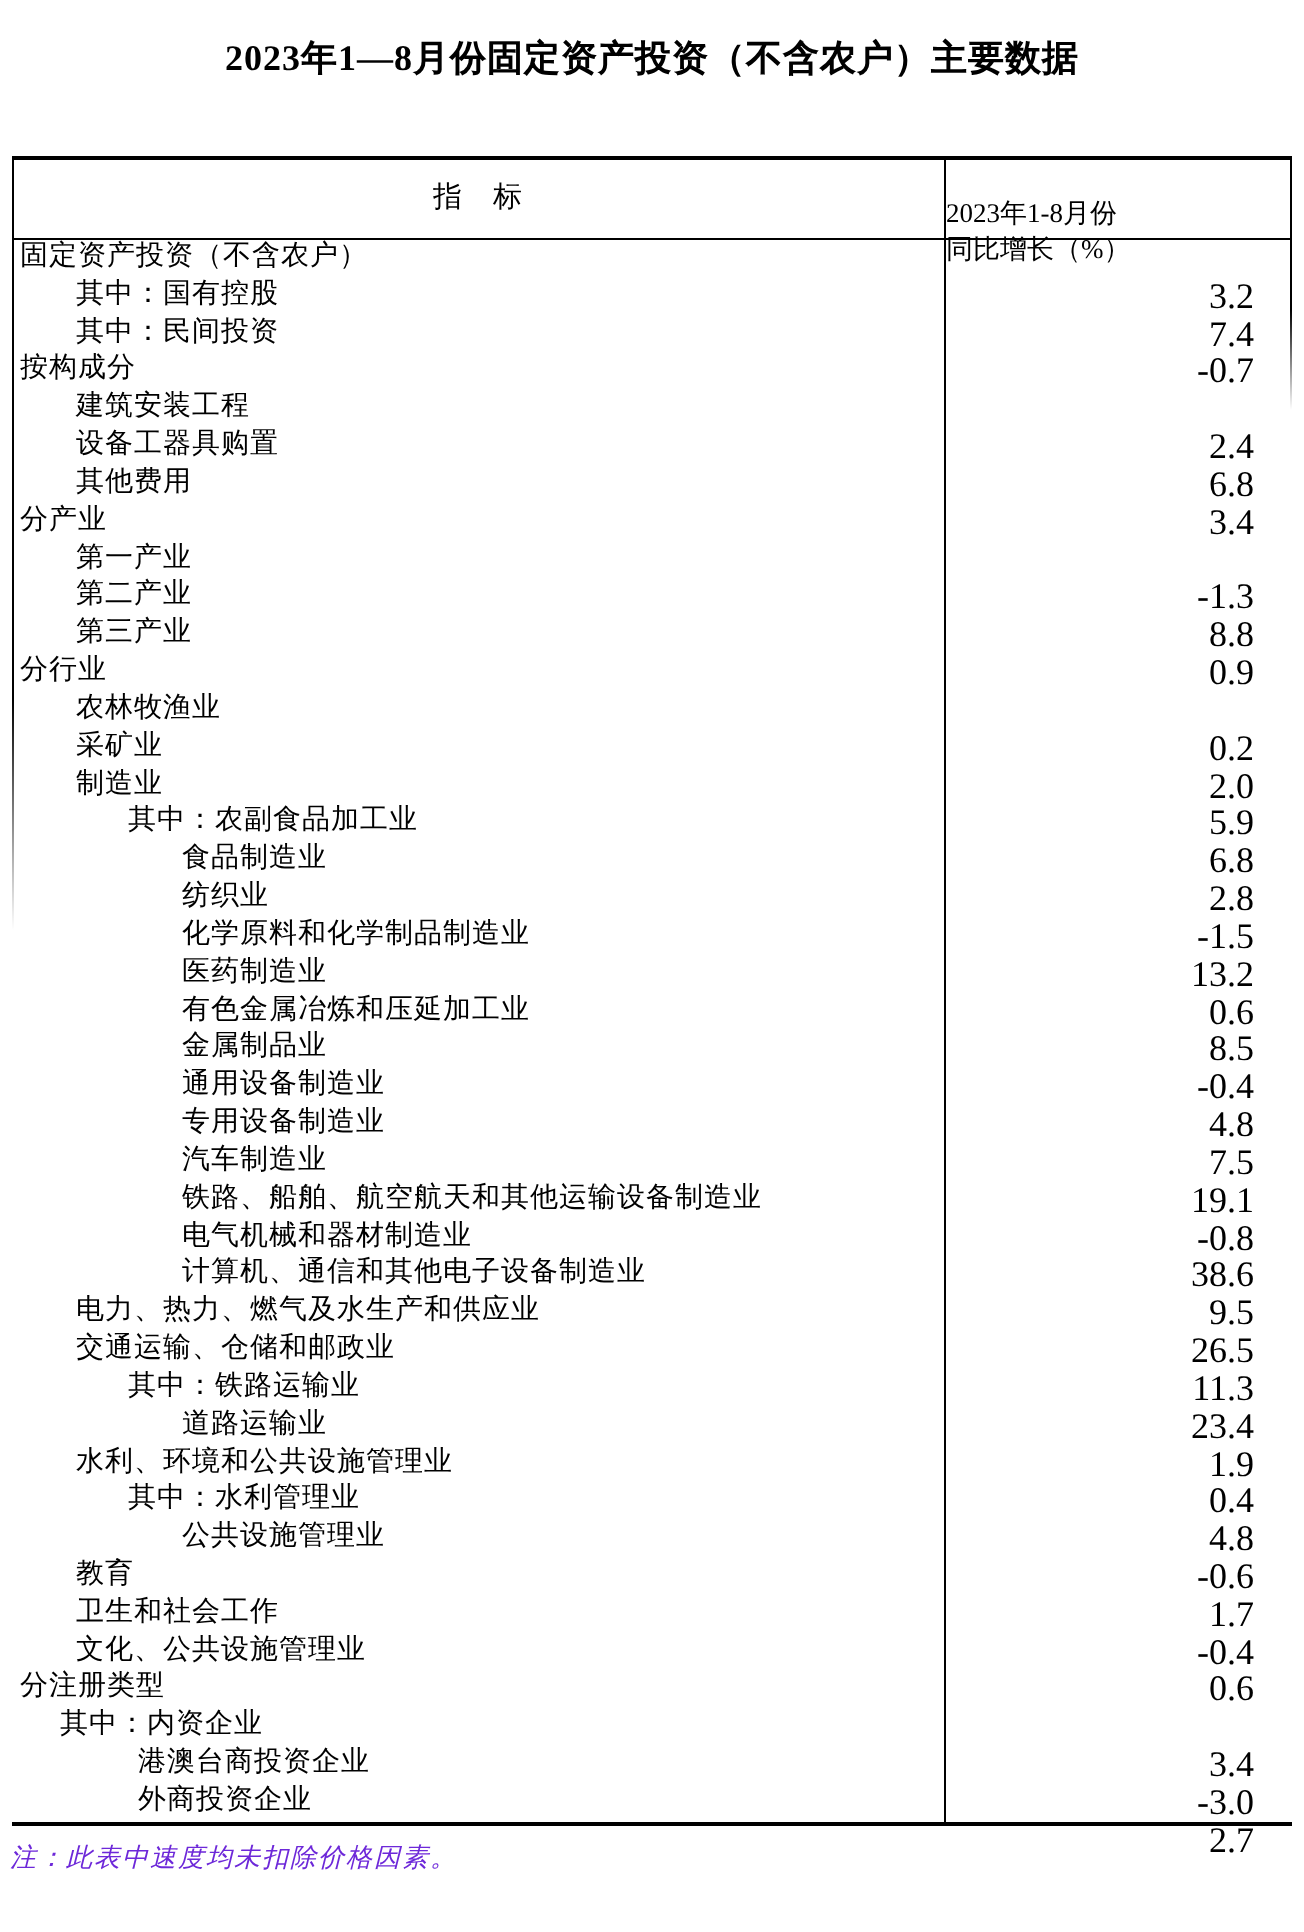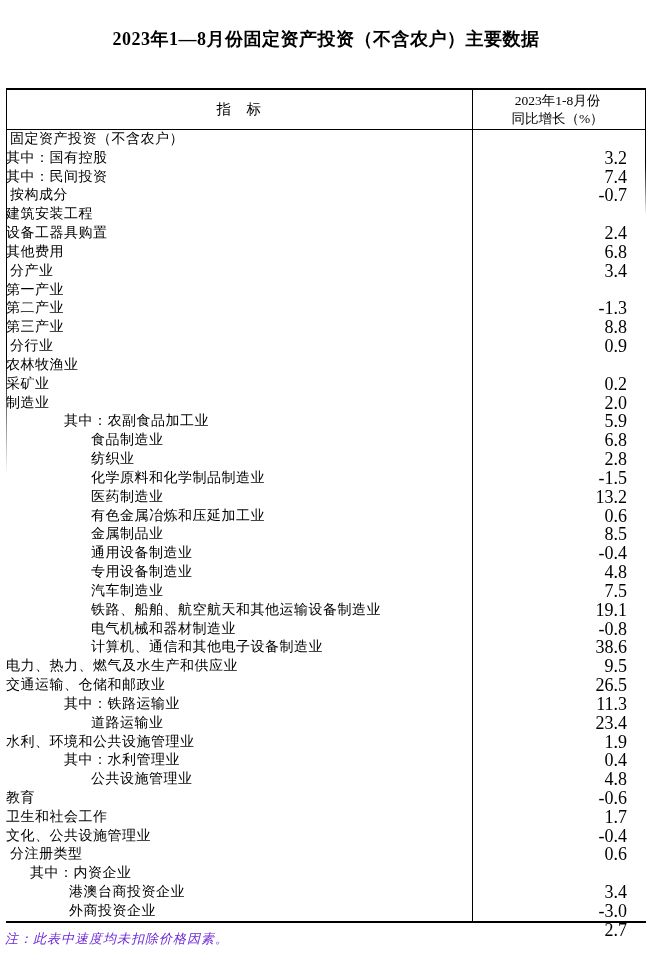--- a/index.html
+++ b/index.html
@@ -11,21 +11,21 @@
     overflow: hidden;
     font-family: "Liberation Serif", "DejaVu Serif", serif;
     color: #000000;
   }
   .page {
     position: relative;
     width: 652px;
     height: 966px;
   }
   .title {
-    margin: 10px;
+    margin: 0;
     padding-top: 16px;
     height: 26px;
     line-height: 26px;
     text-align: center;
     font-size: 18px;
     font-weight: bold;
     letter-spacing: 0.5px;
   }
   .table {
     position: relative;
@@ -73,37 +73,37 @@
     padding-right: 19px;
     box-sizing: border-box;
     font-size: 18px;
   }
   .th-label {
     text-align: center;
     font-size: 14.5px;
     line-height: 38px;
   }
   .th-value {
-    text-align: center;
+    text-align: left;
     font-size: 13.5px;
     line-height: 18px;
-    padding: 2px 4px 0 0;
+    padding: 18px 4px 0 0;
   }
   .trow {
     display: flex;
     height: 18.83px;
     line-height: 18.83px;
     font-size: 14px;
     flex-direction: column;
   }
   .trow .cell-value {
     line-height: 18.83px;
   }
   .ind-0 { padding-left: 4px; }
-  .ind-1 { }
+  .ind-1 { padding-left: 32px; }
   .ind-2 { padding-left: 58px; }
   .ind-3 { padding-left: 85px; }
   .ind-4 { padding-left: 24px; }
   .ind-5 { padding-left: 63px; }
   .note {
     margin: 7px 0 0 5px;
     font-size: 13px;
     font-style: italic;
     letter-spacing: 1px;
     color: #6d28d9;

